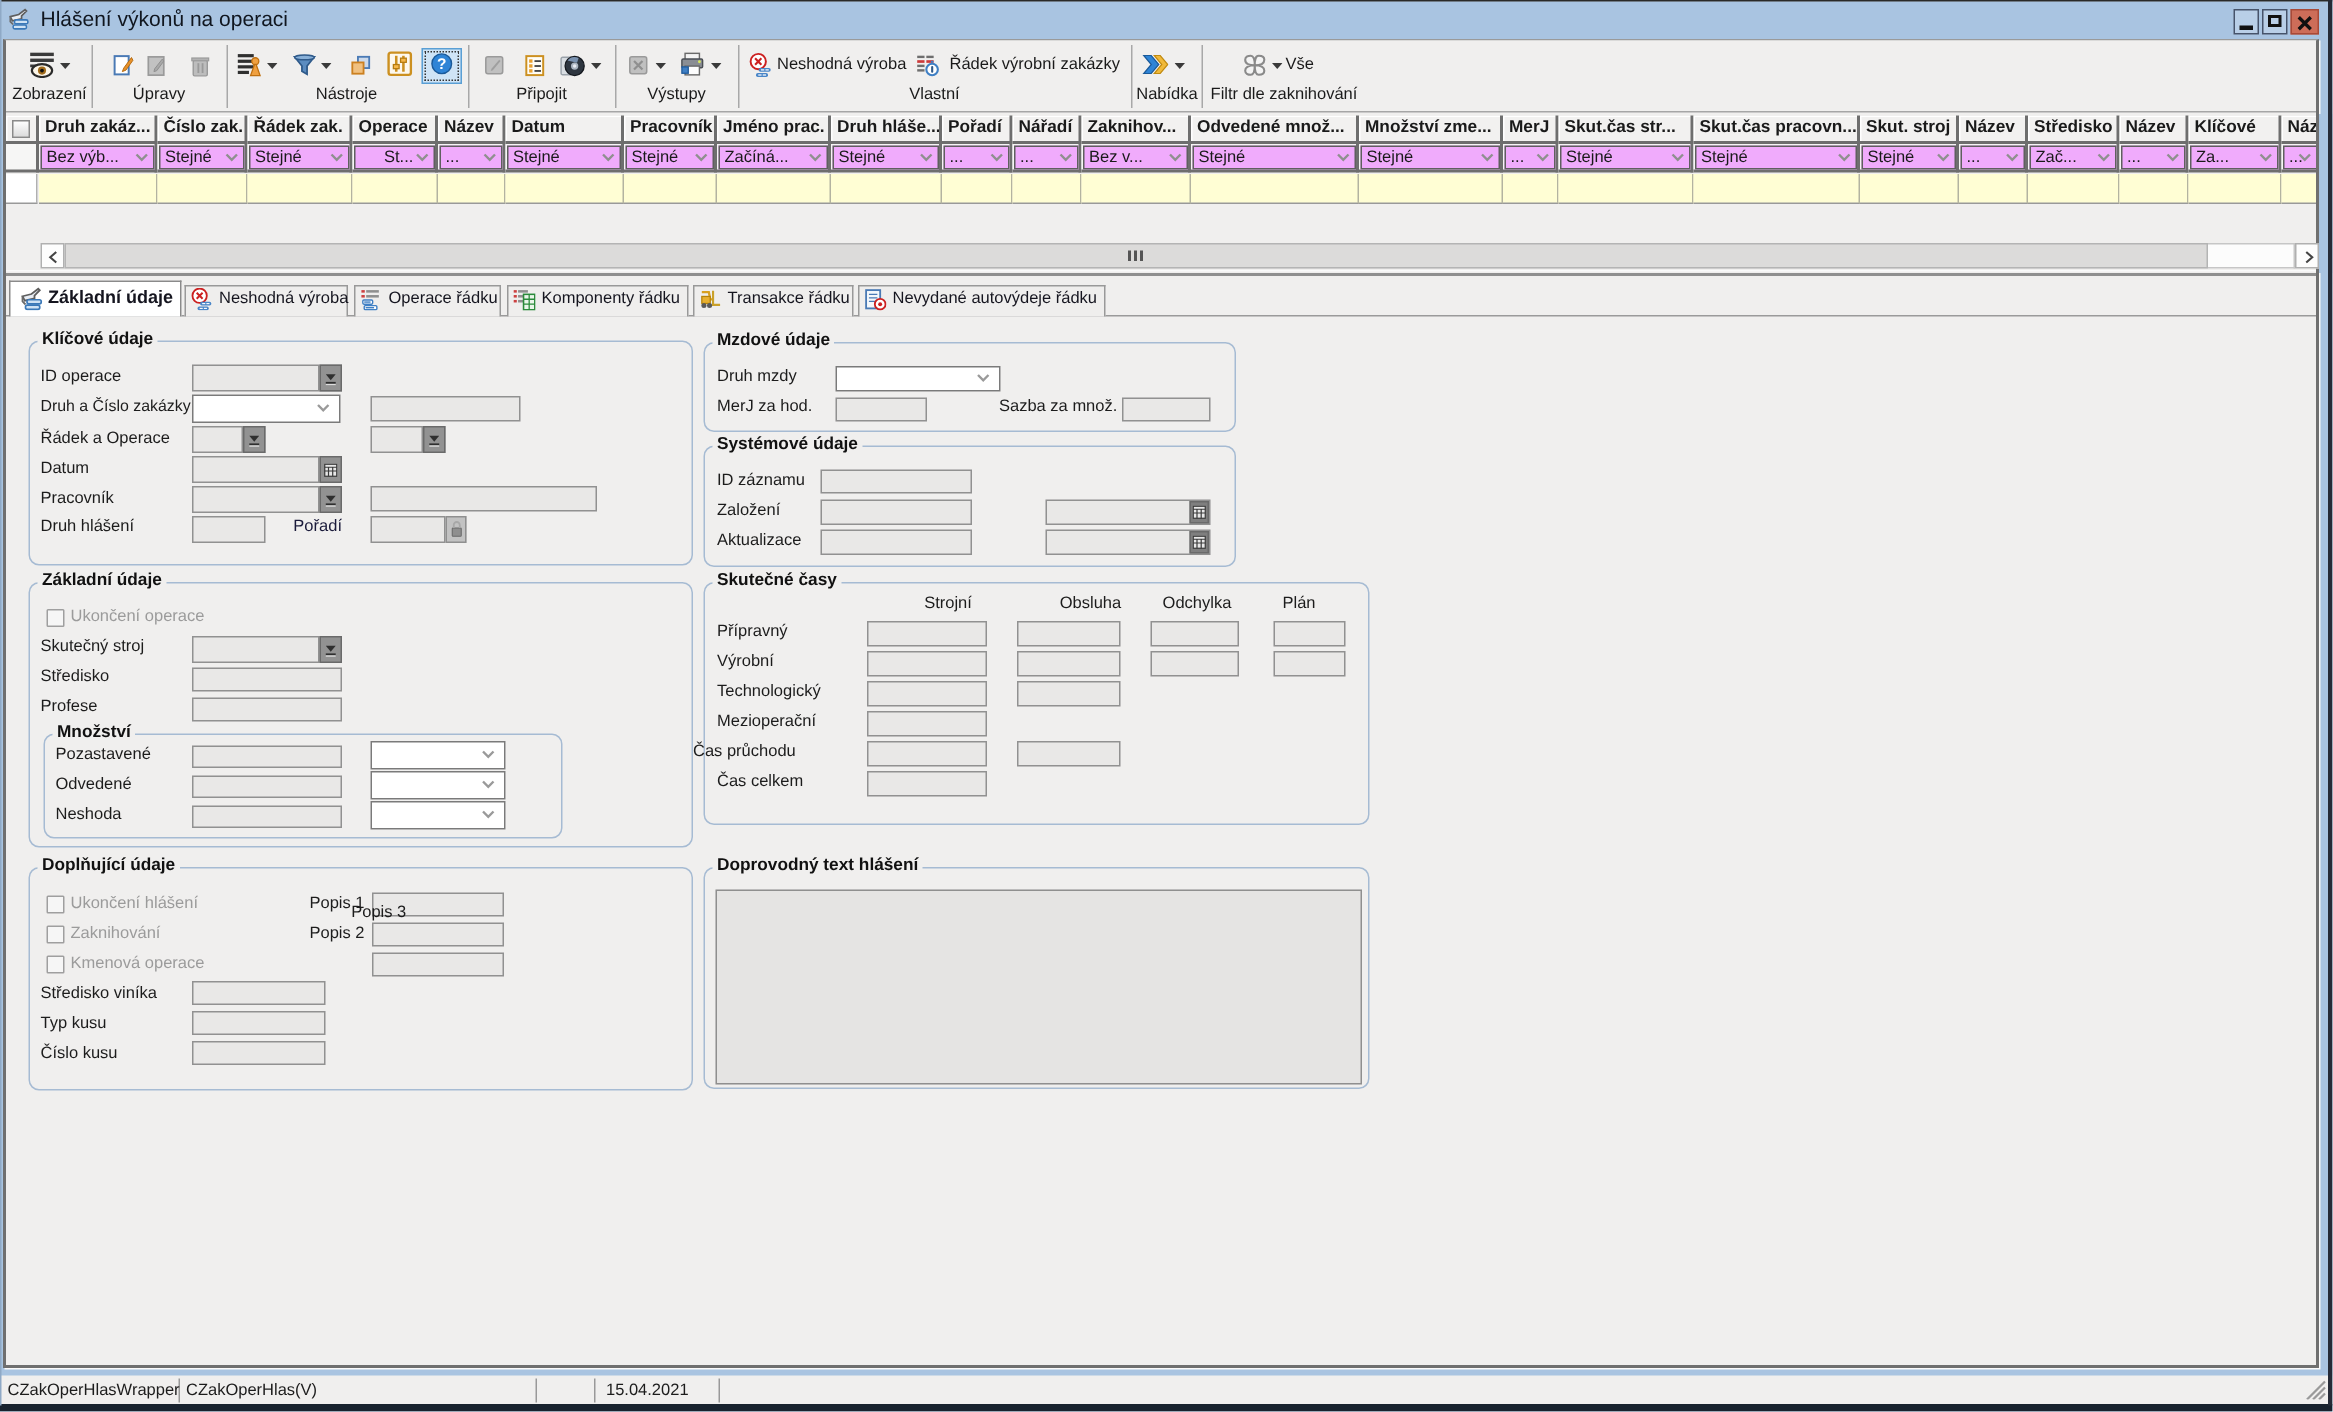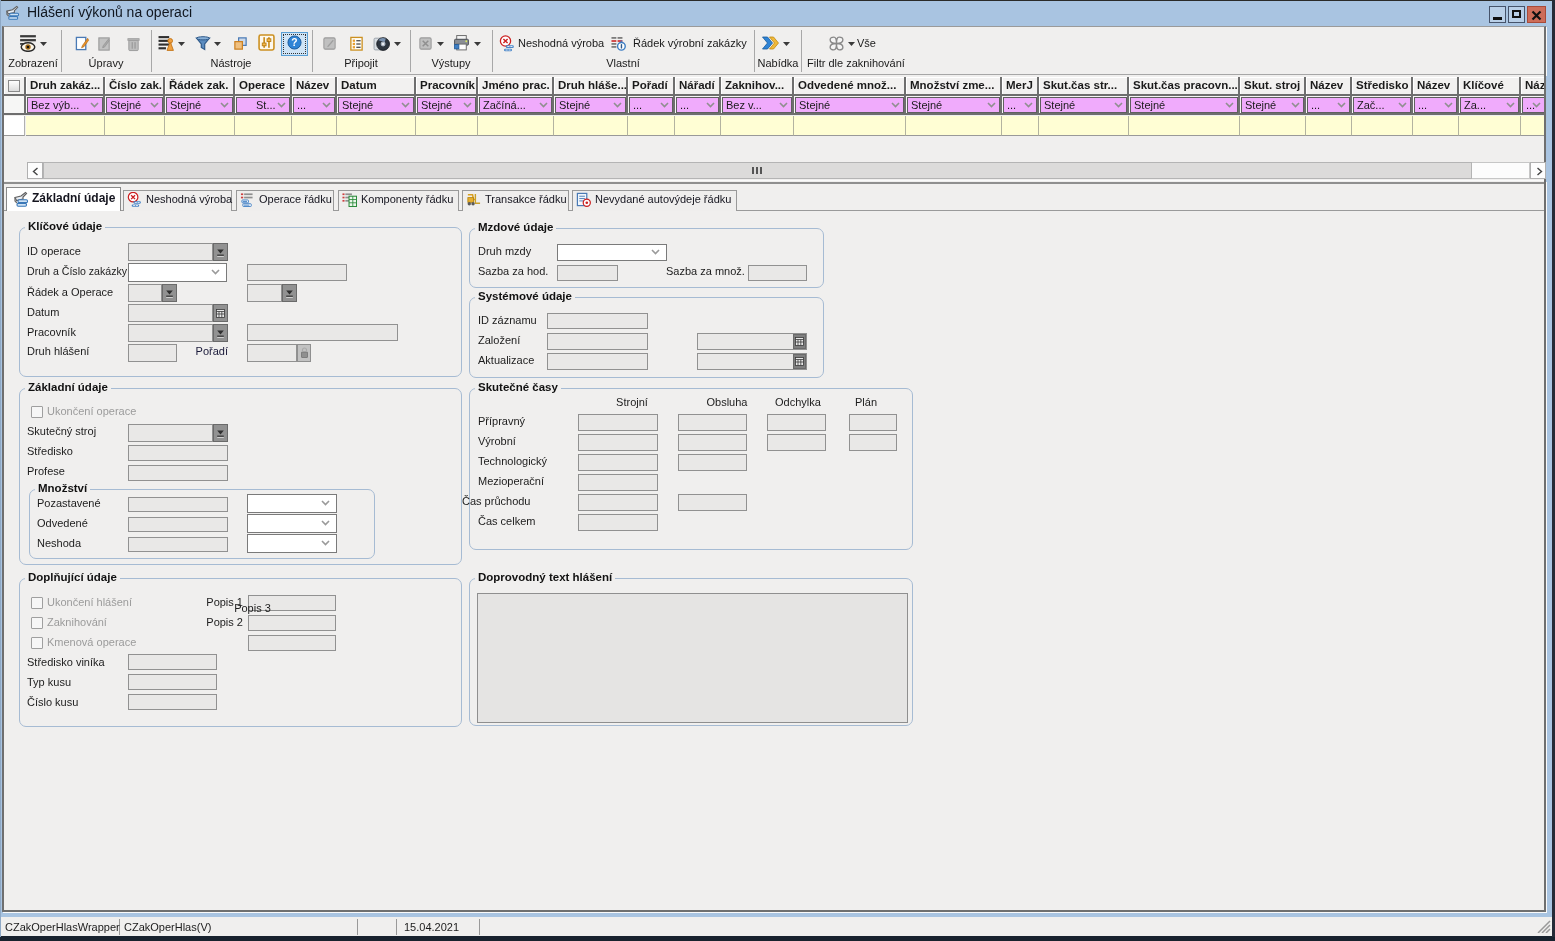--- a/index.html
+++ b/index.html
@@ -596,21 +596,21 @@
       <path d="M2.5 5 L2.5 3 A2 2 0 0 1 6.5 3 L6.5 5" stroke="#a8a8a8" stroke-width="1.2" fill="none"></path>
     </svg>
   </div>
 <div class="grp" style="left:469px;top:228px;width:355px;height:60px;"></div>
 <div class="gt" style="left:475px;top:221px;">Mzdové údaje</div>
 <div class="lb" style="left:478px;top:245px;color:#1c1c1c;">Druh mzdy</div>
 <div class="cmb" style="left:557px;top:244px;width:110px;height:17px;"></div>
 <svg class="abs" style="left:651px;top:249px" width="9" height="6" viewBox="0 0 9 6">
     <path d="M1 1 L4.5 4.5 L8 1" stroke="#9a9a9a" stroke-width="1.6" fill="none"></path>
   </svg>
-<div class="lb" style="left:478px;top:265px;color:#1c1c1c;">Sazba za hod.</div>
+<div class="lb" style="left:478px;top:265px;color:#1c1c1c;">MerJ za hod.</div>
 <div class="fld" style="left:557px;top:265px;width:61px;height:16px;"></div>
 <div class="lb" style="left:666px;width:76px;top:265px;text-align:right;color:#1c1c1c;">Sazba za množ.</div>
 <div class="fld" style="left:748px;top:265px;width:59px;height:16px;"></div>
 <div class="grp" style="left:469px;top:297px;width:355px;height:81px;"></div>
 <div class="gt" style="left:475px;top:290px;">Systémové údaje</div>
 <div class="lb" style="left:478px;top:314px;color:#1c1c1c;">ID záznamu</div>
 <div class="fld" style="left:547px;top:313px;width:101px;height:16px;"></div>
 <div class="lb" style="left:478px;top:334px;color:#1c1c1c;">Založení</div>
 <div class="fld" style="left:547px;top:333px;width:101px;height:17px;"></div>
 <div class="fld" style="left:697px;top:333px;width:110px;height:17px;"></div>

